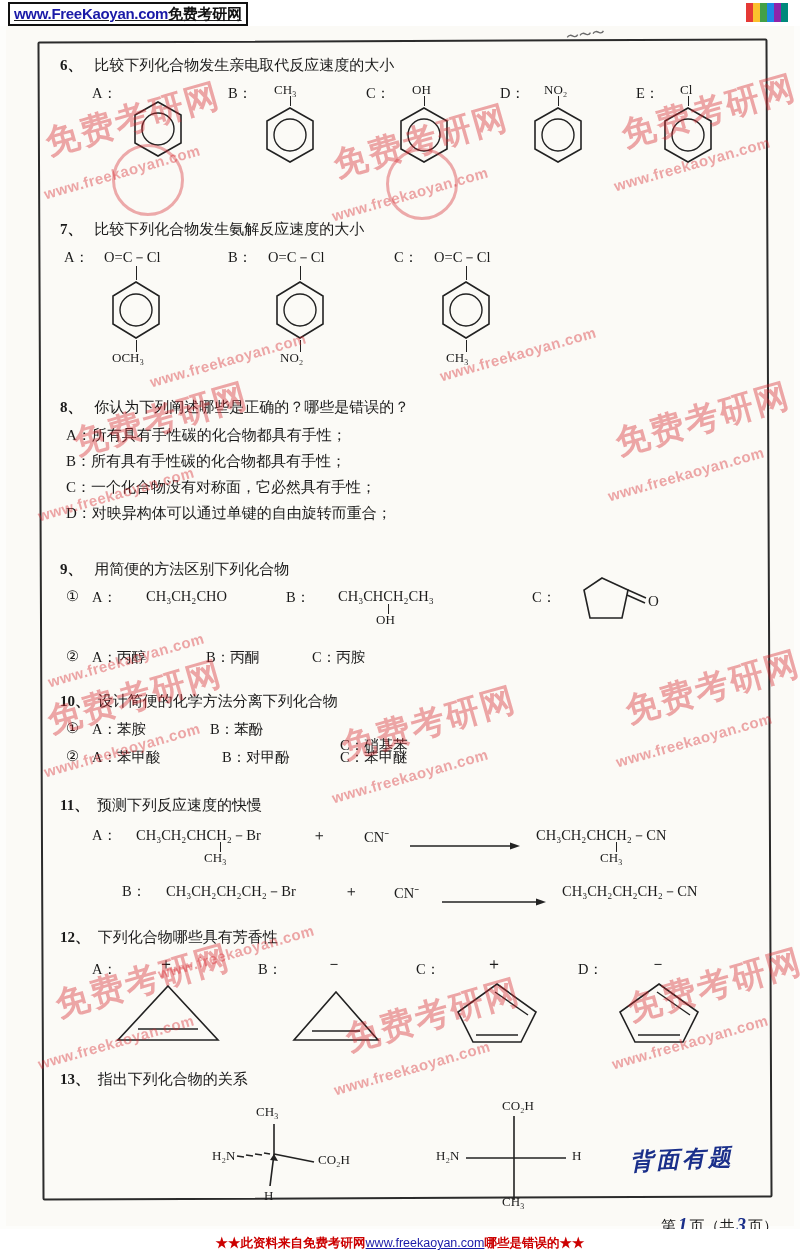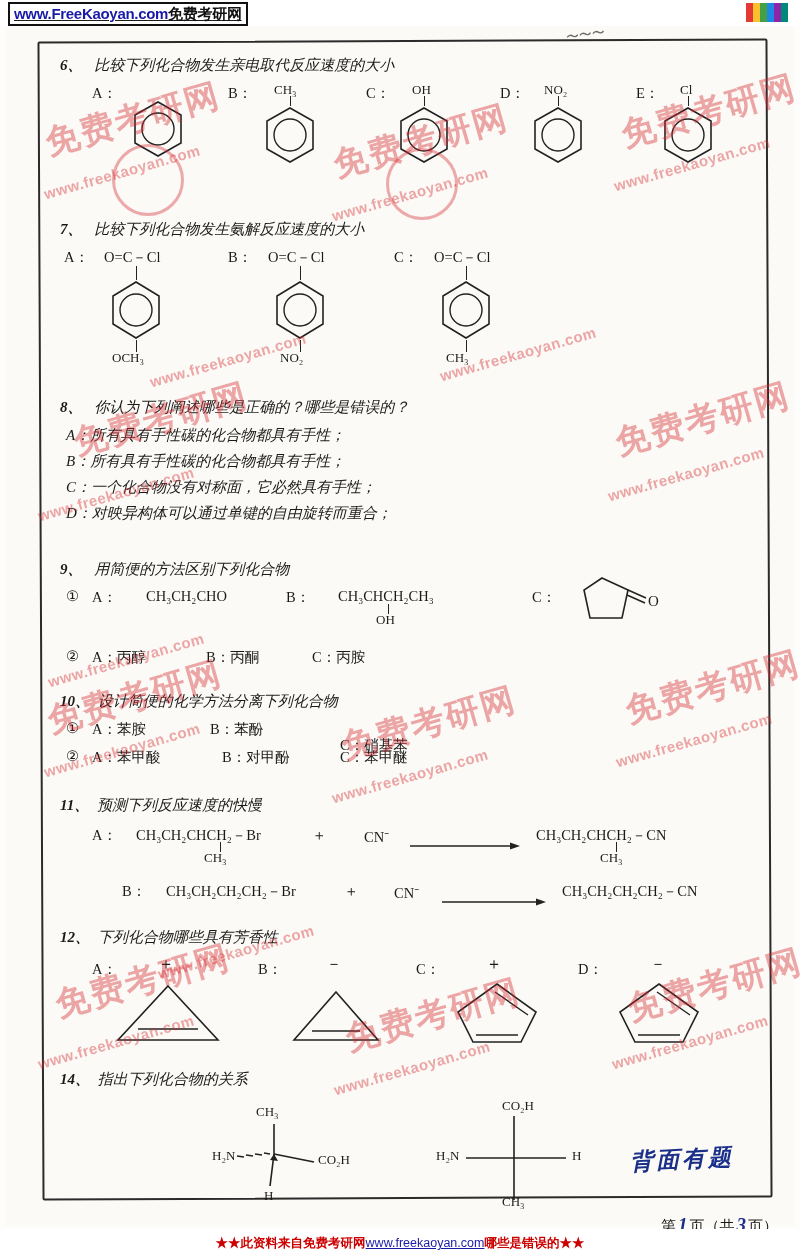--- a/index.html
+++ b/index.html
@@ -46,21 +46,21 @@
     position:absolute;left:34px;top:14px;width:726px;height:1155px;
     border:2px solid #2b2b2b;
     border-radius:2px;
     transform:rotate(-0.25deg);
   }
   .content{
     position:absolute;left:44px;top:22px;width:706px;height:1140px;
   }
 
   
-  .q{ position:absolute; font-size:15px; white-space:nowrap;font-style:italic;}
+  .q{ position:absolute; font-size:15px; white-space:nowrap;}
   .qn{ font-weight:bold; }
   .lbl{ position:absolute; font-size:14.5px; white-space:nowrap;}
 
   
   .hex{
     position:absolute;width:52px;height:58px;
   }
   .hex svg{display:block;}
 
   
@@ -344,21 +344,21 @@
     <div class="lbl" style="left:600px;top:906px;font-size:16px;">－</div>
     <div style="position:absolute;left:566px;top:932px;">
       <svg width="86" height="66" viewBox="0 0 86 66">
         <polygon points="43,4 82,32 67,62 19,62 4,32" fill="none" stroke="#222" stroke-width="1.6"></polygon>
         <line x1="41" y1="12" x2="74" y2="35" stroke="#222" stroke-width="1.4"></line>
         <line x1="22" y1="55" x2="64" y2="55" stroke="#222" stroke-width="1.4"></line>
       </svg>
     </div>
 
     <div class="q" style="left:10px;top:1022px;">
-      <span class="qn">14、</span>
+      <span class="qn">13、</span>
       <span style="padding-left:4px;">指出下列化合物的关系</span>
     </div>
 
     <div class="lbl" style="left:206px;top:1056px;font-size:13px;">CH₃</div>
     <div style="position:absolute;left:170px;top:1072px;">
       <svg width="130" height="86" viewBox="0 0 130 86">
         <line x1="54" y1="34" x2="54" y2="4" stroke="#222" stroke-width="1.6"></line>
         <line x1="54" y1="34" x2="94" y2="42" stroke="#222" stroke-width="1.6"></line>
         <polygon points="54,34 50,40 58,41" fill="#222"></polygon>
         <line x1="54" y1="34" x2="50" y2="66" stroke="#222" stroke-width="1.6"></line>

